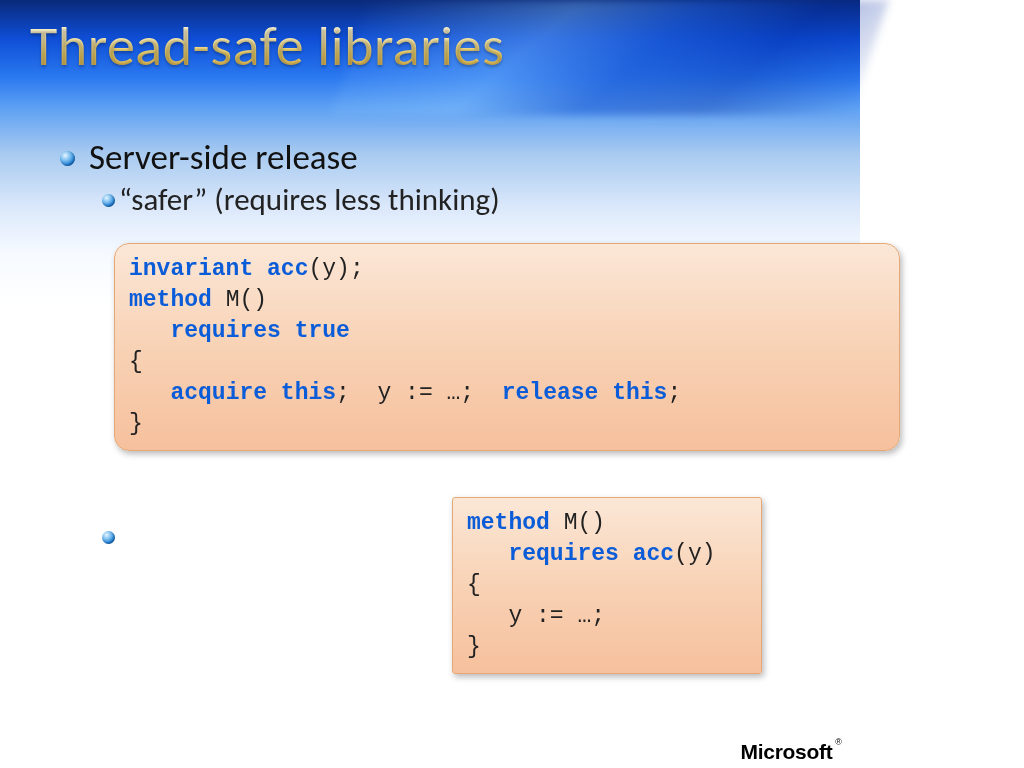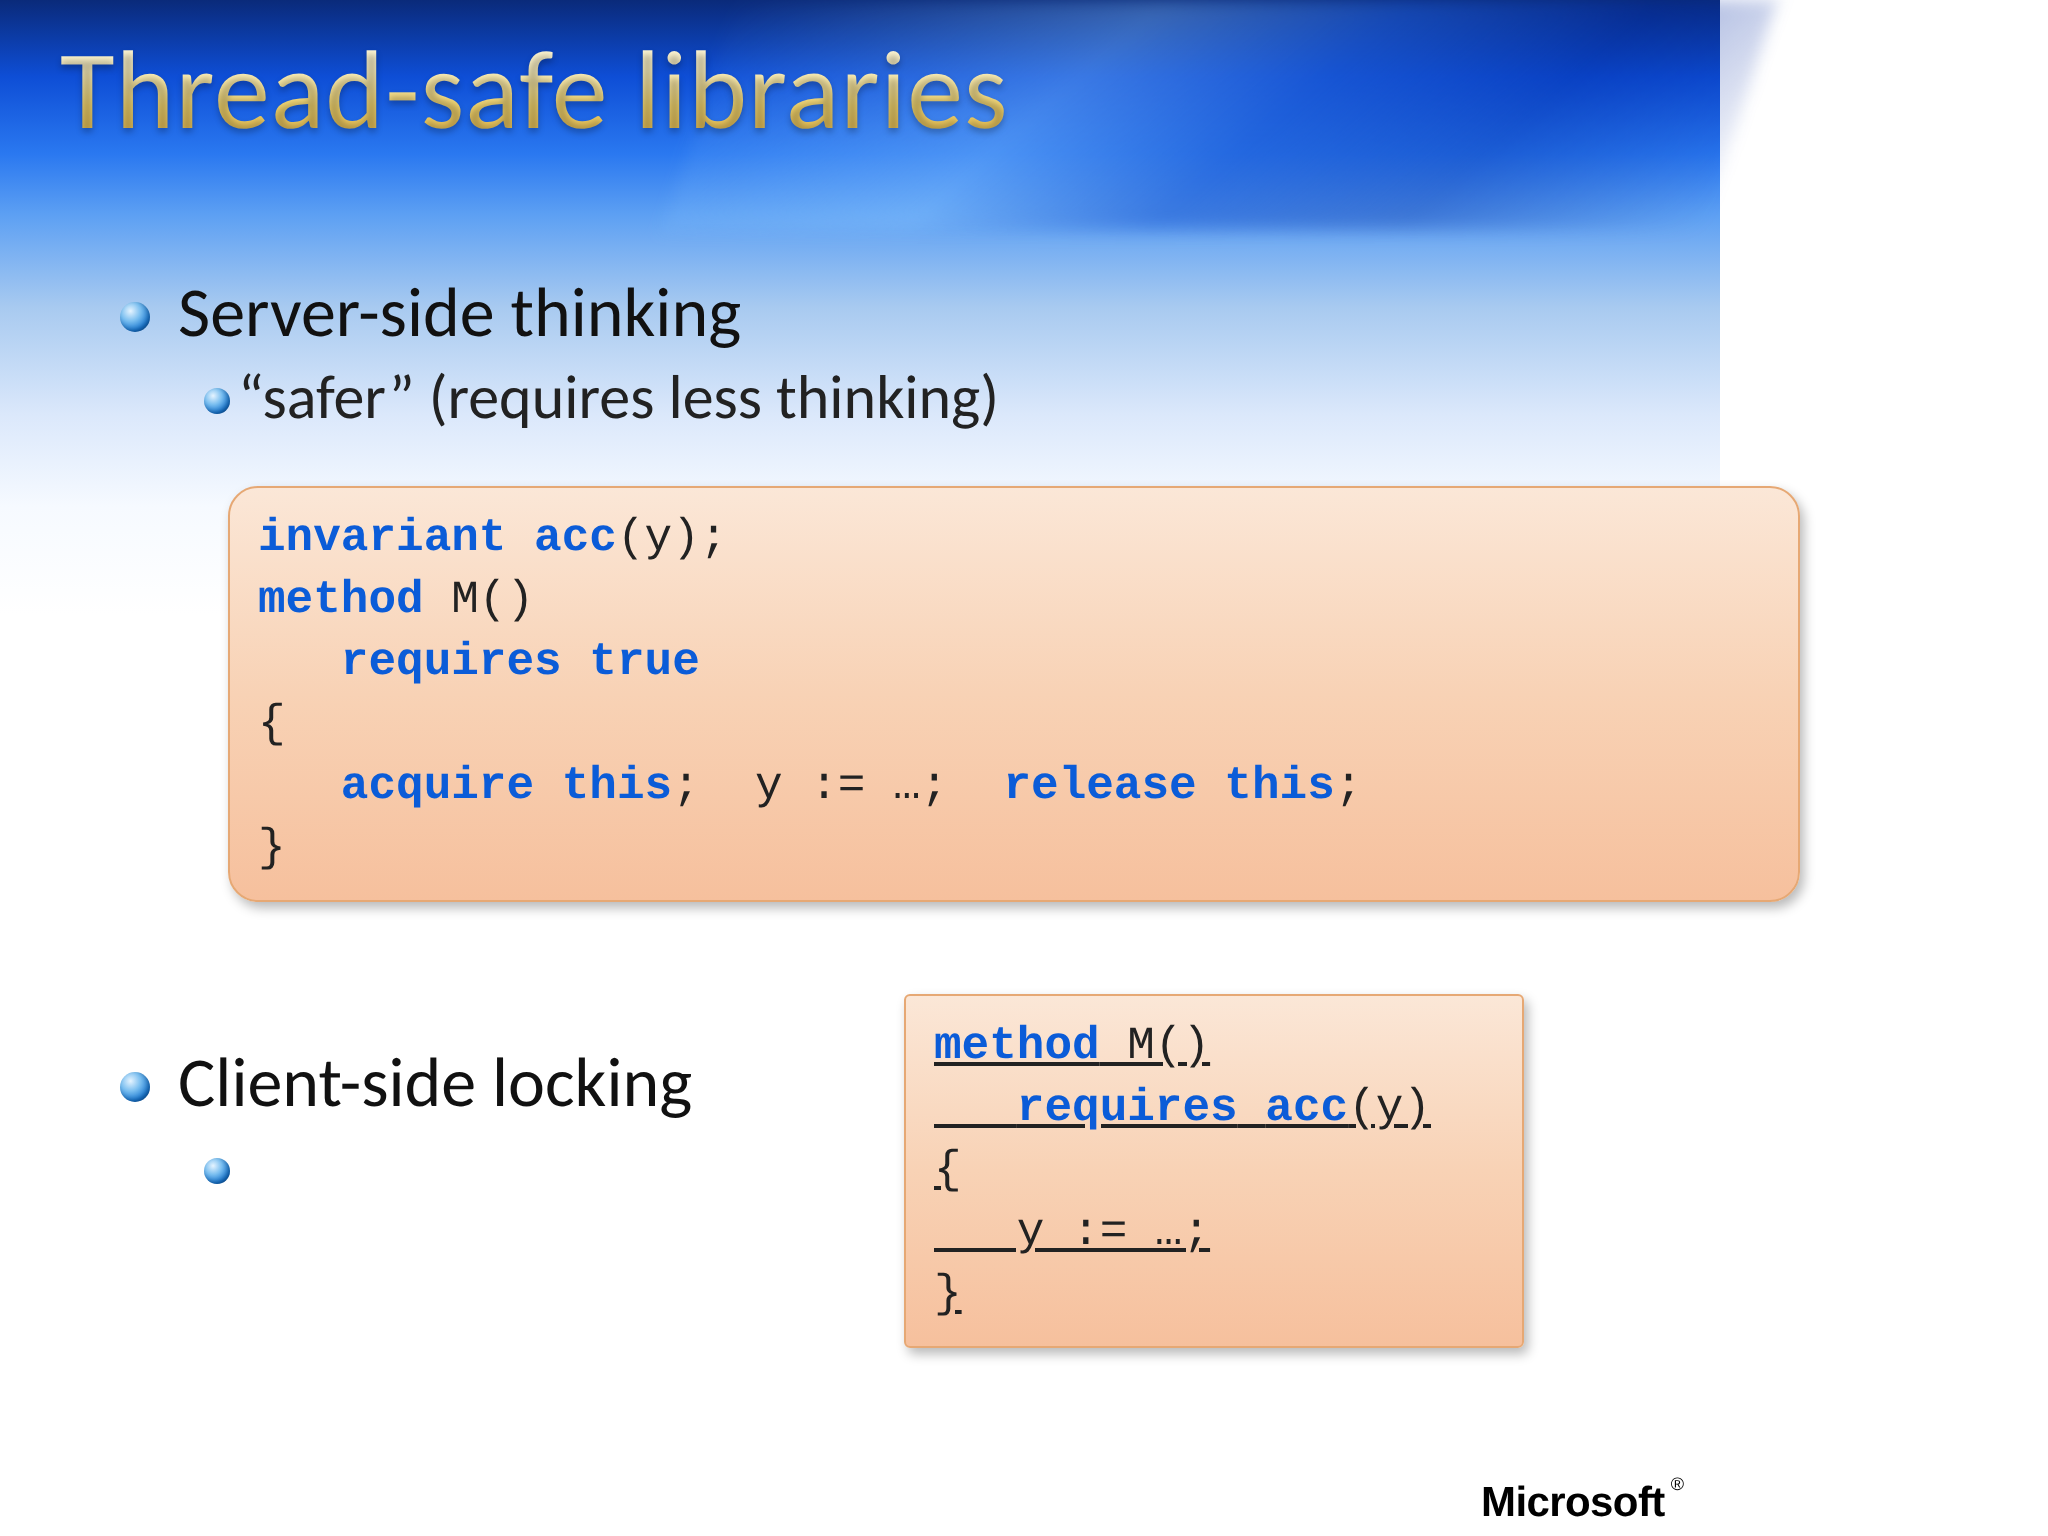--- a/index.html
+++ b/index.html
@@ -113,21 +113,20 @@
     top: 243px;
     left: 114px;
     width: 756px;
     border-radius: 15px;
   }
   .code2 {
     position: absolute;
     top: 497px;
     left: 452px;
     width: 280px;
-    text-decoration: underline;
   }
   .kw   { color: #0b5cd8; font-weight: bold; }
   .pl   { color: #222; }
   .second-block {
     position: absolute;
     top: 515px;
     left: 60px;
   }
   
   .msr {
@@ -164,40 +163,36 @@
 <body>
 
 <div class="slide">
   <div class="ribbon"></div>
 
   <h1 class="title">Thread-safe libraries</h1>
 
   <div class="body">
     <div class="lvl1">
       <span class="bullet"></span>
-      <span>Server-side thinking</span>
+      <span>Server-side release</span>
     </div>
     <div class="lvl2">
       <span class="bullet"></span>
       <span>“safer” (requires less thinking)</span>
     </div>
   </div>
 
   <div class="codebox code1"><span class="kw">invariant</span> <span class="kw">acc</span><span class="pl">(y);</span>
 <span class="kw">method</span><span class="pl"> M()</span>
    <span class="kw">requires</span> <span class="kw">true</span>
 <span class="pl">{</span>
    <span class="kw">acquire</span> <span class="kw">this</span><span class="pl">;  y := …;  </span><span class="kw">release</span> <span class="kw">this</span><span class="pl">;</span>
 <span class="pl">}</span></div>
 
   <div class="second-block">
-    <div class="lvl1">
-      <span class="bullet"></span>
-      <span>Client-side locking</span>
-    </div>
     <div class="lvl2">
       <span class="bullet"></span>
     </div>
   </div>
 
   <div class="codebox code2"><span class="kw">method</span><span class="pl"> M()</span>
    <span class="kw">requires</span> <span class="kw">acc</span><span class="pl">(y)</span>
 <span class="pl">{</span>
 <span class="pl">   y := …;</span>
 <span class="pl">}</span></div>

